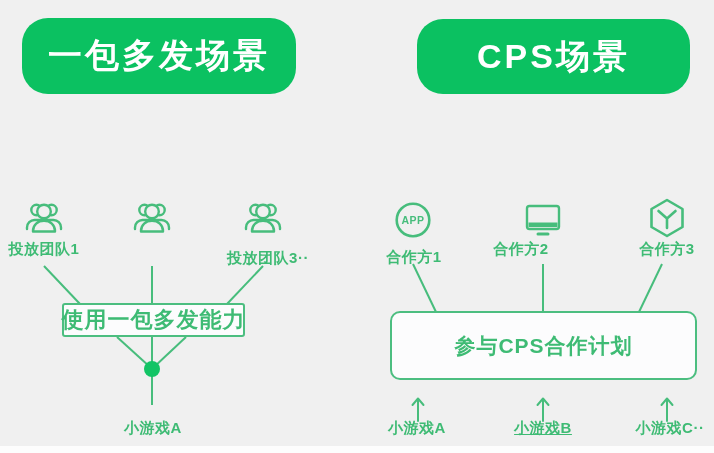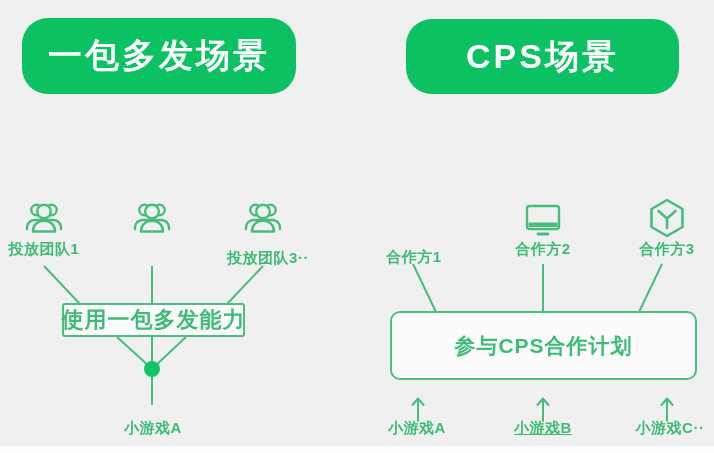--- a/index.html
+++ b/index.html
@@ -12,37 +12,37 @@
   .stage{position:relative;width:714px;height:453px;background:var(--page-bg);padding-left:44px;}
   .connectors{position:absolute;left:0;top:0;z-index:1;}
   .connectors .ln{stroke:var(--line);stroke-width:2;fill:none;}
   .connectors .dot{fill:var(--dot);}
   .pill{
     position:absolute;z-index:2;display:flex;align-items:center;justify-content:center;
     background:var(--header-bg);color:var(--header-text);
     font-weight:bold;font-size:34px;letter-spacing:3px;border-radius:26px;
   }
   .pill-left{left:22px;top:18px;width:274px;height:76px;}
-  .pill-right{left:406px;top:19px;width:273px;height:75px;}
+  .pill-right{left:417px;top:19px;width:273px;height:75px;}
   .icon{position:absolute;z-index:2;color:var(--line);}
   .icon svg{display:block;}
   .icon .st{stroke:currentColor;fill:none;stroke-width:2.4;stroke-linecap:round;stroke-linejoin:round;}
   .icon .st-front{stroke:currentColor;fill:var(--page-bg);stroke-width:2.4;stroke-linecap:round;stroke-linejoin:round;}
   .icon .fillband{fill:currentColor;stroke:none;}
   .icon text{fill:currentColor;font-family:"Liberation Sans","DejaVu Sans",sans-serif;font-weight:bold;}
   .t1{left:25px;top:200px;} .t2{left:133px;top:200px;} .t3{left:244px;top:200px;}
   .p1{left:394px;top:201px;} .p2{left:524px;top:203px;} .p3{left:647px;top:197px;}
   .a1{left:411px;top:395px;} .a2{left:536px;top:395px;} .a3{left:660px;top:395px;}
   .lbl{
     position:absolute;z-index:2;width:120px;text-align:center;
     color:var(--text);font-size:15px;font-weight:bold;letter-spacing:.5px;white-space:nowrap;
   }
   .row-lbl{top:240px;}
   .lt1{left:-16px;} .lt2{left:92px;} .lt3{left:208px;margin-top:9px;}
-  .lp1{left:354px;margin-top:8px;} .lp2{left:483px;} .lp3{left:607px;}
+  .lp1{left:354px;margin-top:8px;} .lp2{left:461px;} .lp3{left:607px;}
   .game-lbl{top:419px;}
   .g0{left:93px;} .g1{left:357px;} .g2{left:483px;text-decoration:underline;} .g3{left:610px;}
   .box{position:absolute;z-index:2;background:var(--box-bg);border:2px solid var(--box-border);}
   .box-left{
     left:62px;top:303px;width:183px;height:34px;border-radius:3px;
     display:flex;align-items:center;justify-content:center;
     color:var(--text);font-size:22px;font-weight:bold;letter-spacing:1px;white-space:nowrap;
   }
   .box-right{
     left:390px;top:311px;width:307px;height:69px;border-radius:10px;
@@ -104,20 +104,26 @@
     </svg>
   </div>
 
   <div class="lbl row-lbl lt1">投放团队1</div>
   <div class="lbl row-lbl lt3">投放团队3··</div>
 
   <div class="box box-left">使用一包多发能力</div>
 
   <div class="lbl game-lbl g0">小游戏A</div>
 
+  <div class="icon p1">
+    <svg width="38" height="38" viewBox="0 0 38 38">
+      <circle class="st" cx="19" cy="19" r="16.3" style="stroke-width:2.6"></circle>
+      <text x="19" y="23" text-anchor="middle" font-size="10.5" letter-spacing="0.5">APP</text>
+    </svg>
+  </div>
   <div class="icon p2">
     <svg width="38" height="34" viewBox="0 0 38 34">
       <rect class="st" x="3" y="3" width="32" height="23" rx="2.5"></rect>
       <rect class="fillband" x="4.5" y="19.5" width="29" height="4.5"></rect>
       <line class="st" x1="14" y1="31" x2="24" y2="31" style="stroke-width:3"></line>
     </svg>
   </div>
   <div class="icon p3">
     <svg width="40" height="42" viewBox="0 0 40 42">
       <path class="st" style="stroke-width:2.6" d="M20,3 L35.5,12 V30 L20,39 L4.5,30 V12 Z"></path>

